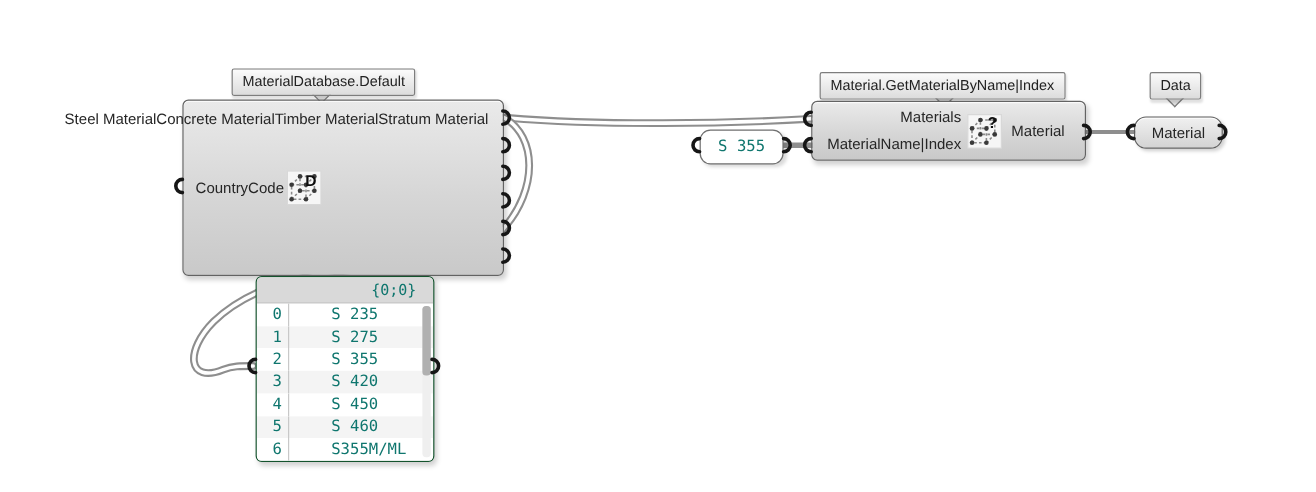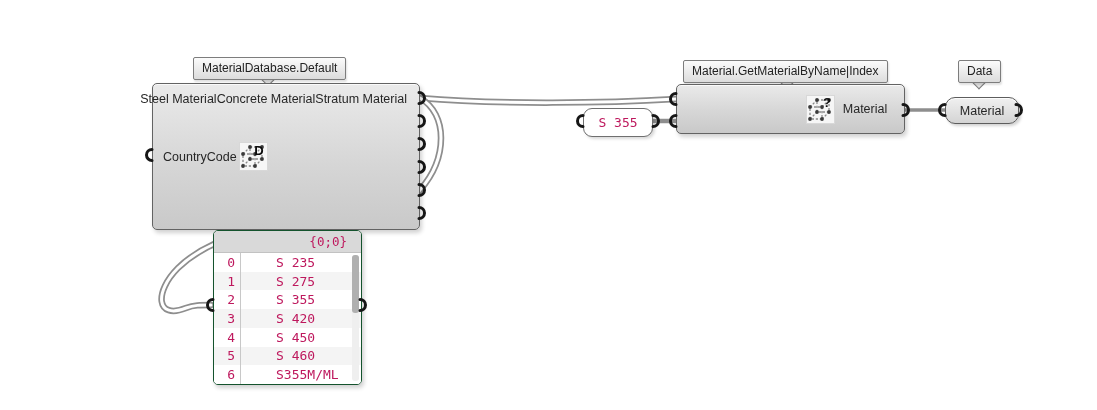--- a/index.html
+++ b/index.html
@@ -49,21 +49,21 @@
   }
 
   
   .gh-value-panel{
     position:absolute;z-index:2;left:583px;top:108px;width:68px;height:27px;
     background:#ffffff;border:1px solid #6f6f6f;border-radius:9px;
     box-shadow:2px 2px 3px rgba(0,0,0,0.15);
     display:flex;align-items:center;justify-content:center;
   }
   .mono{font-family:"DejaVu Sans Mono","Liberation Mono",monospace;
-        color:#be185d;font-size:13px;white-space:pre;}
+        color:#0f766e;font-size:13px;white-space:pre;}
 
   .gh-list-panel{
     position:absolute;z-index:2;left:213px;top:230px;width:147px;height:153px;
     background:#ffffff;border:1px solid #14532d;border-radius:5px;
     box-shadow:2px 3px 4px rgba(0,0,0,0.18);
     overflow:hidden;
   }
   .gh-list-panel .hdr{
     height:21px;background:#d9d9d9;border-bottom:1px solid #c2c2c2;
     display:flex;align-items:center;justify-content:flex-end;
@@ -156,25 +156,30 @@
           <circle cx="11" cy="17" r="1.9"></circle>
             <circle cx="23" cy="17" r="1.9"></circle>
         </g>
         <text x="20" y="13" text-anchor="middle" font-size="13" font-weight="bold" font-family="Liberation Sans, sans-serif" fill="#0d0d0d">D</text>
       </svg>
     </div>
     <div class="out-col">
 
     <div class="row comp-label">Steel Material</div>
         <div class="row comp-label alt">Concrete Material</div>
+        <div class="row comp-label">Timber Material</div>
         <div class="row comp-label">Stratum Material</div>
       </div>
   </div>
 
   <div class="gh-comp comp-get">
+    <div class="in-col">
+      <div class="row comp-label">Materials</div>
+      <div class="row comp-label">MaterialName|Index</div>
+    </div>
     <div class="icon-box">
       <svg width="29" height="29" viewBox="0 0 29 29">
         <rect x="0.5" y="0.5" width="28" height="28" fill="#f6f6f6" stroke="#d8d8d8"></rect>
         <g fill="none" stroke="#8a8a8a" stroke-width="1.3" stroke-dasharray="2.2,1.8">
           <rect x="11" y="5" width="12" height="12"></rect>
           <rect x="4" y="12" width="12" height="12"></rect>
           <path d="M4,12 L11,5 M16,12 L23,5 M4,24 L11,17 M16,24 L23,17"></path>
         </g>
         <g fill="#3a3a3a">
           <circle cx="4" cy="12" r="1.9"></circle>

